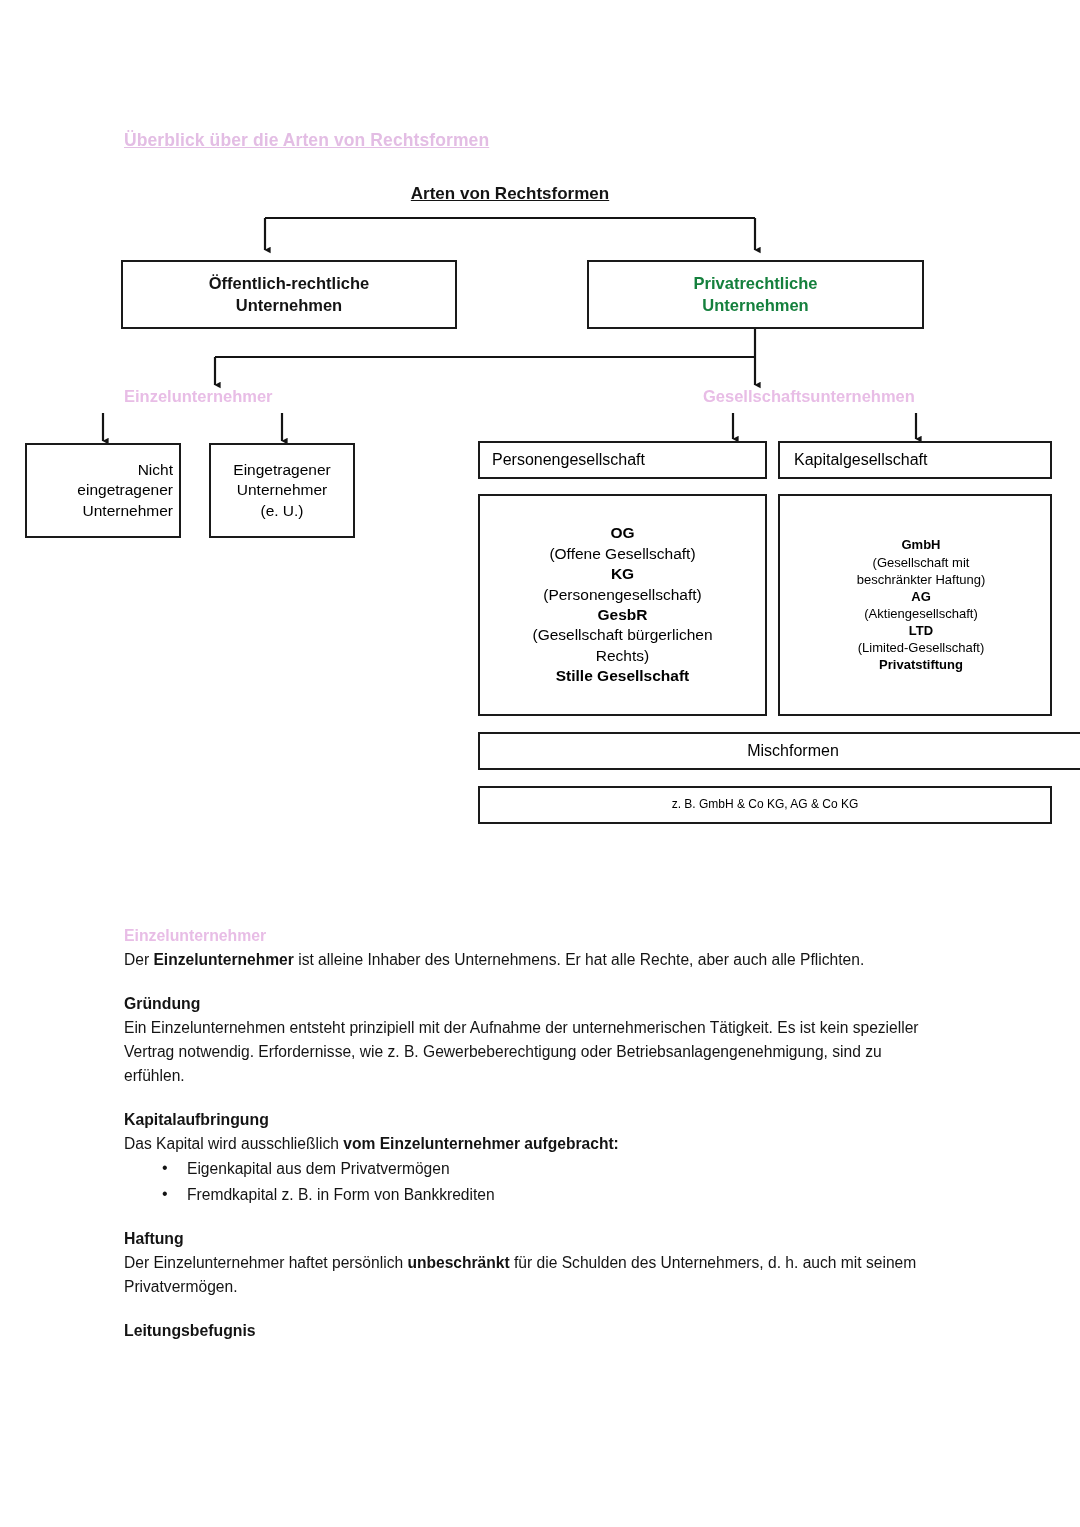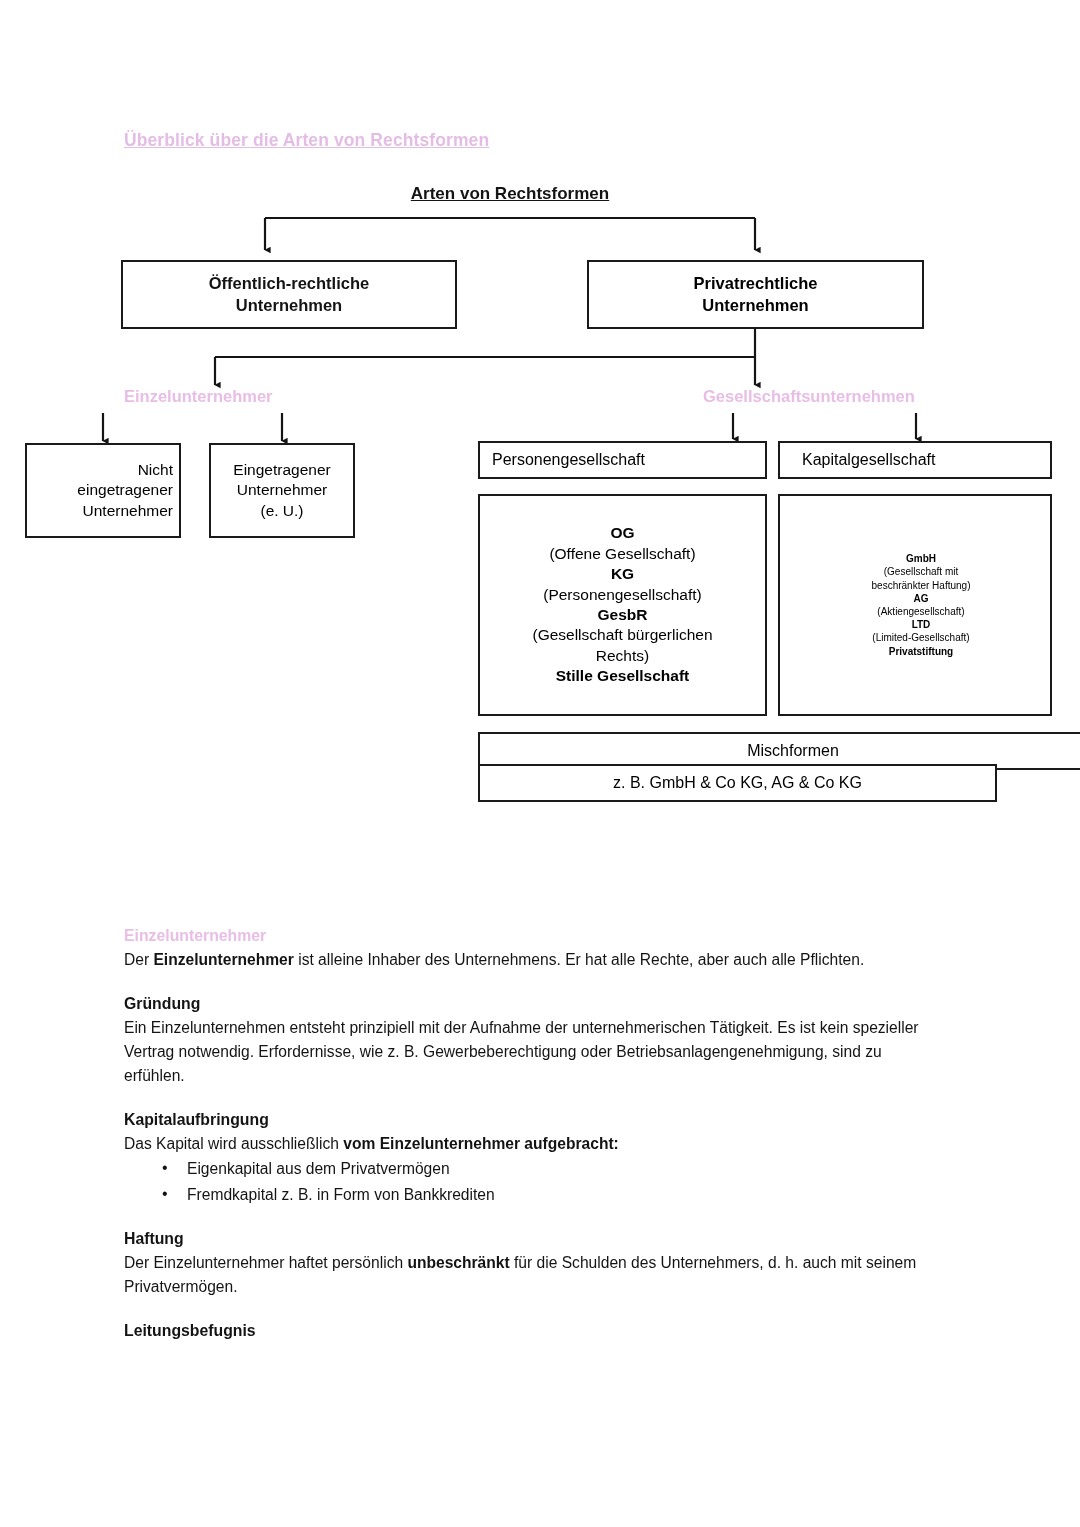--- a/index.html
+++ b/index.html
@@ -55,21 +55,21 @@
   }
   #root-title .shift { position: relative; left: -30px; }
 
   
   #box-public {
     left: 121px; top: 260px; width: 336px; height: 69px;
     font-size: 16.5px; font-weight: 700; color: #141414;
   }
   #box-private {
     left: 587px; top: 260px; width: 337px; height: 69px;
-    font-size: 16.5px; font-weight: 600; color: #000000; text-align: center;
+    font-size: 16.5px; font-weight: 600; color: #15803d; text-align: center;
   }
 
   
   .pink-label {
     position: absolute;
     font-size: 16.5px;
     font-weight: 600;
     color: #e8bde6;
     white-space: nowrap;
   }
@@ -90,40 +90,40 @@
   
   #box-partnership-head {
     left: 478px; top: 441px; width: 289px; height: 38px;
     font-size: 16px; text-align: left; justify-content: flex-start;
   }
   #box-partnership-head .inner { padding-left: 12px; text-align: left; }
   #box-corporation-head {
     left: 778px; top: 441px; width: 274px; height: 38px;
     font-size: 16px; text-align: left; justify-content: flex-start;
   }
-  #box-corporation-head .inner { padding-left: 22px; text-align: left; }
+  #box-corporation-head .inner { padding-left: 14px; text-align: left; }
 
   #box-partnership-list {
     left: 478px; top: 494px; width: 289px; height: 222px;
     font-size: 15.5px; align-items: center;
   }
   #box-corporation-list {
     left: 778px; top: 494px; width: 274px; height: 222px;
-    font-size: 10px; align-items: center; padding-left: 12px;
+    font-size: 13px; align-items: center; padding-left: 12px;
   }
   .list-line { display: block; }
   .list-line.strong { font-weight: 700; }
 
   #box-mixed {
     left: 478px; top: 732px; width: 630px; height: 38px;
     font-size: 16px;
   }
   #box-mixed-example {
-    left: 478px; top: 764px; width: 519px; height: 38px;
-    font-size: 16px;
+    left: 478px; top: 786px; width: 574px; height: 38px;
+    font-size: 12px;
   }
 
   
   #connectors {
     position: absolute;
     left: 0; top: 0;
     width: 1080px; height: 1527px;
     pointer-events: none;
   }
 

